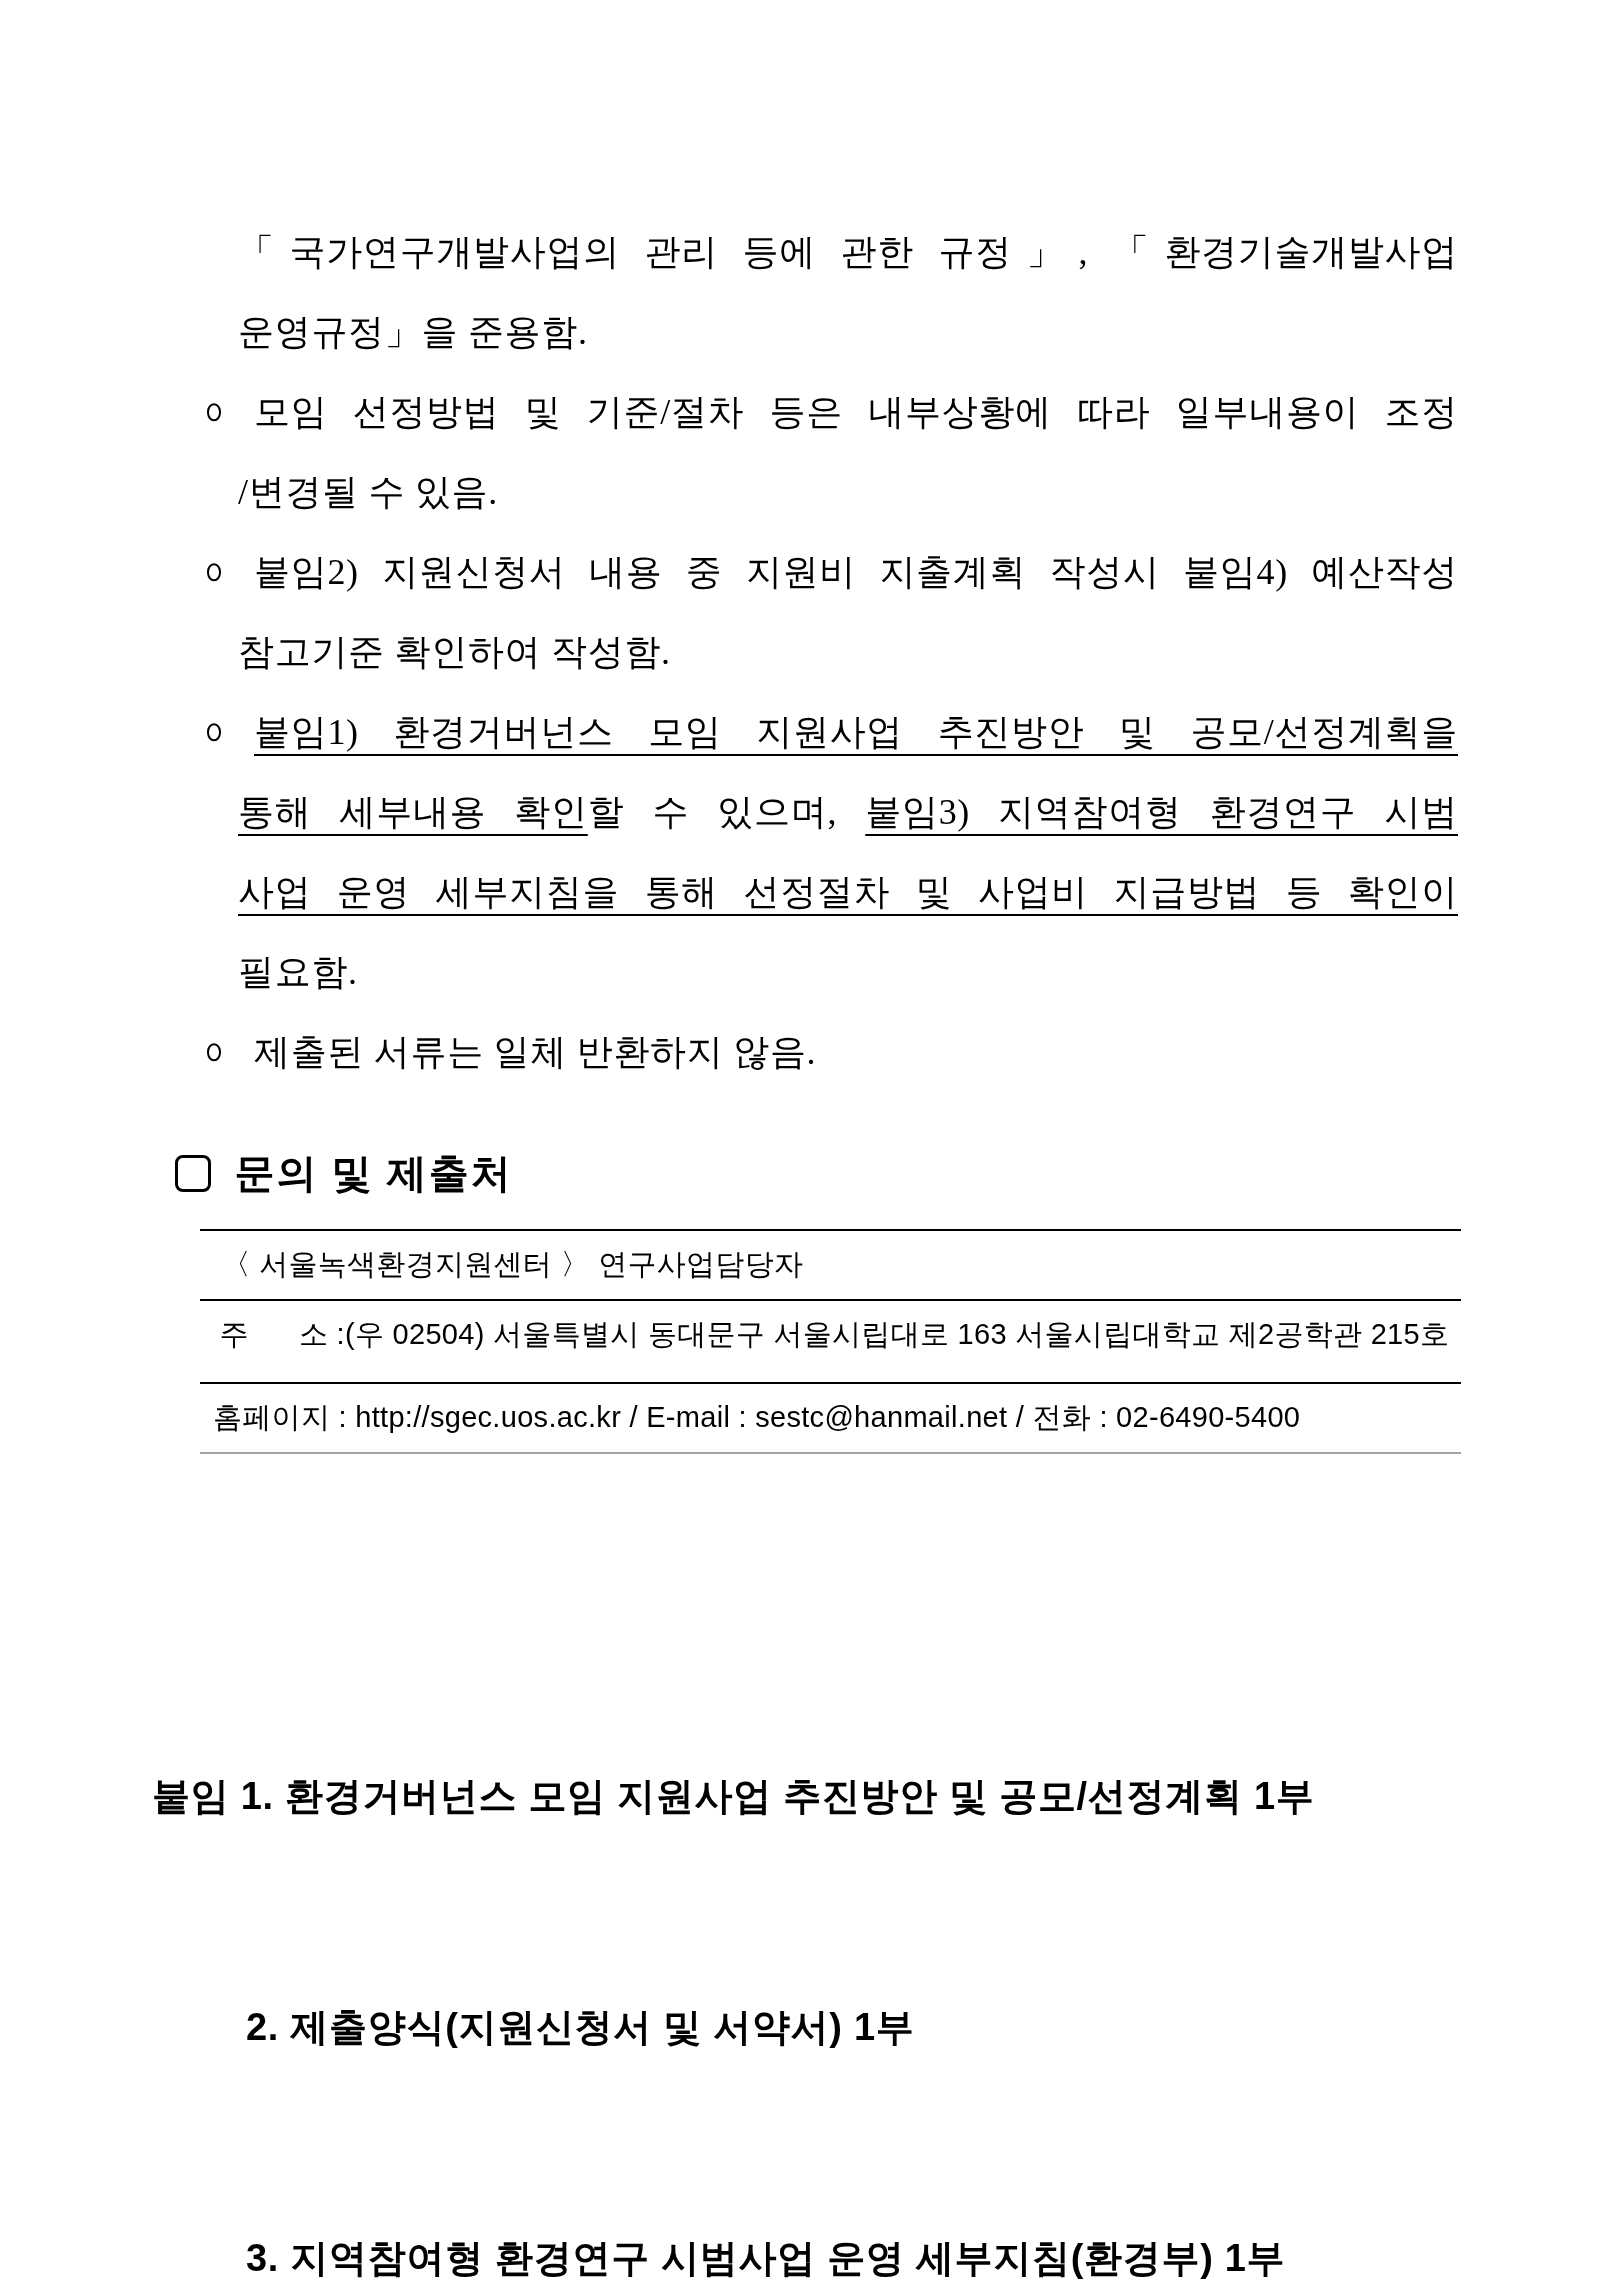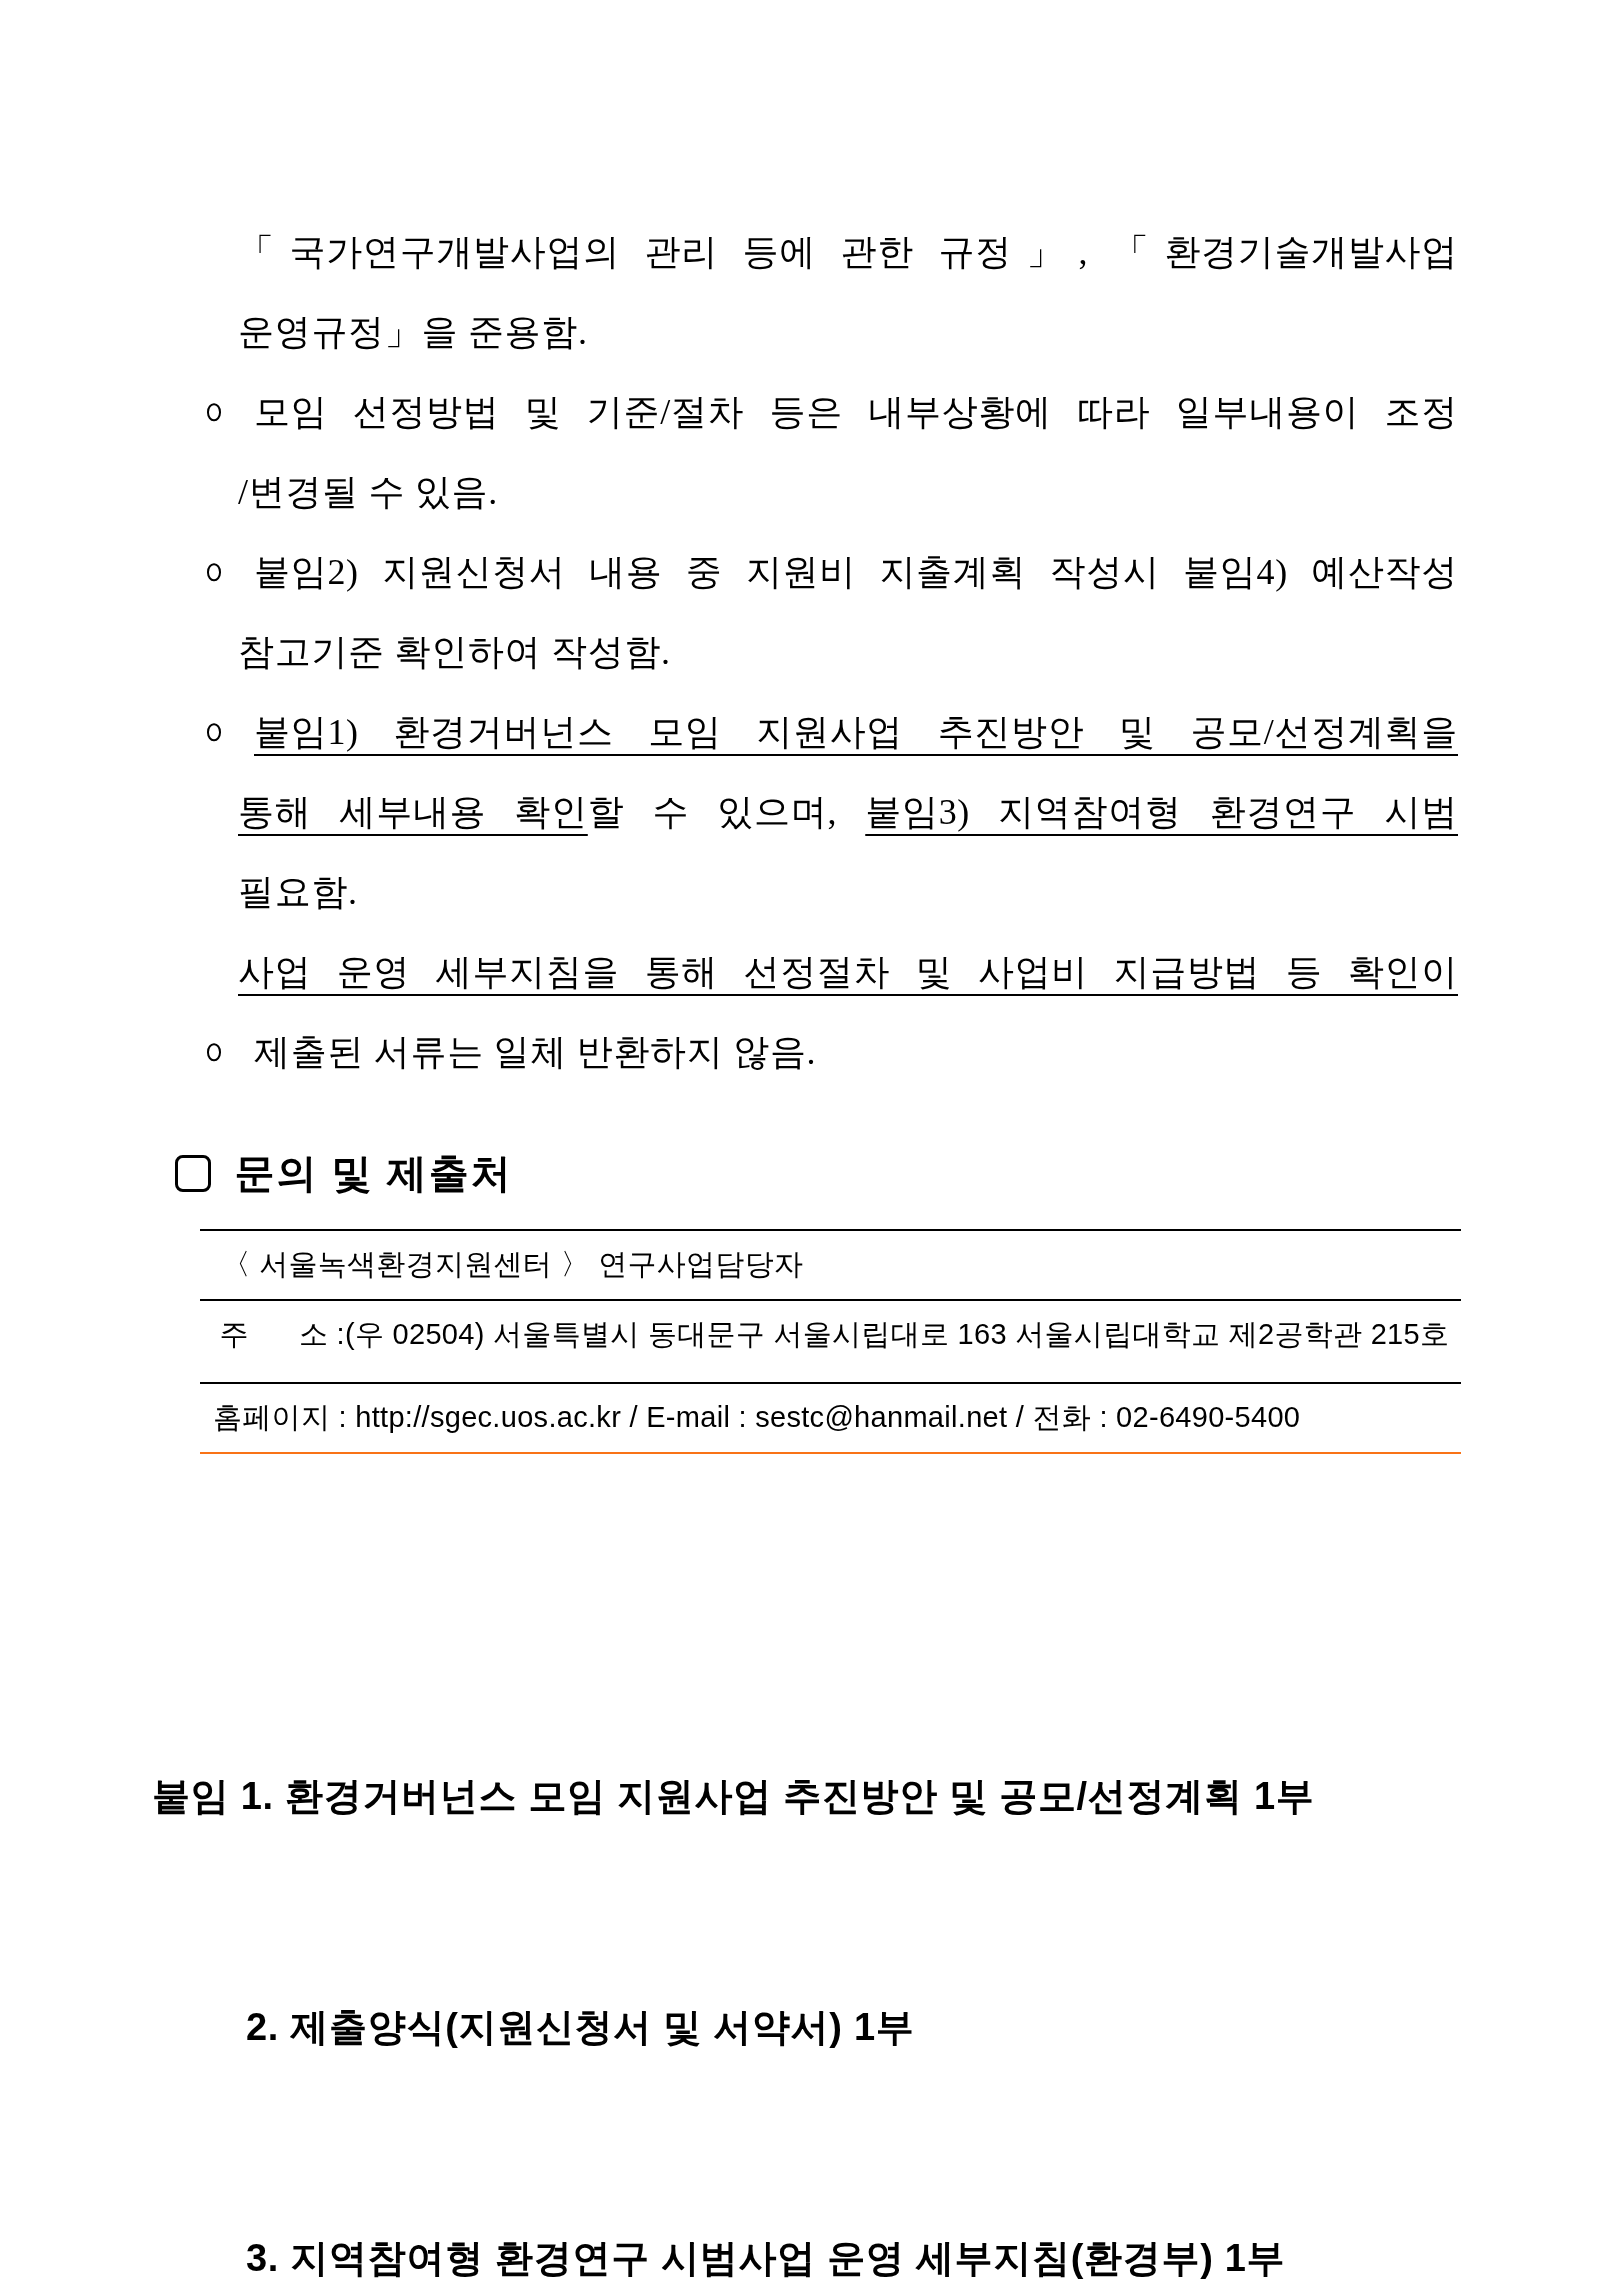--- a/index.html
+++ b/index.html
@@ -68,21 +68,21 @@
     font-weight: bold;
     letter-spacing: 2px;
   }
 
   
   .contact-table {
     position: absolute;
     left: 200px;
     top: 1229px;
     width: 1261px;
-    border-bottom: 2px solid #f97316;
+    border-bottom: 2px solid #a3a3a3;
     font-family: "Liberation Sans", "DejaVu Sans", sans-serif;
     font-size: 29px;
     letter-spacing: 0.3px;
   }
   .contact-row {
     height: 68px;
     border-top: 2px solid #000;
     display: flex;
     align-items: center;
     white-space: pre;
@@ -132,25 +132,25 @@
     <div class="doc-line">
       <span>참고기준 확인하여 작성함.</span>
     </div>
     <div class="doc-line justify bullet-line">
       <span class="bullet"></span>
       <span class="u">붙임1) 환경거버넌스 모임 지원사업 추진방안 및 공모/선정계획을</span>
     </div>
     <div class="doc-line justify">
       <span class="u">통해 세부내용 확인</span><span>할 수 있으며, </span><span class="u">붙임3) 지역참여형 환경연구 시범</span>
     </div>
+    <div class="doc-line justify">
+      <span class="u">사업 운영 세부지침을 통해 선정절차 및 사업비 지급방법 등 확인이</span>
+    </div>
     <div class="doc-line">
       <span>필요함.</span>
-    </div>
-    <div class="doc-line justify">
-      <span class="u">사업 운영 세부지침을 통해 선정절차 및 사업비 지급방법 등 확인이</span>
     </div>
     <div class="doc-line bullet-line">
       <span class="bullet"></span>
       <span>제출된 서류는 일체 반환하지 않음.</span>
     </div>
   </section>
 
   <section class="inquiry-header">
     <span class="checkbox"></span>
     <h2>문의 및 제출처</h2>

